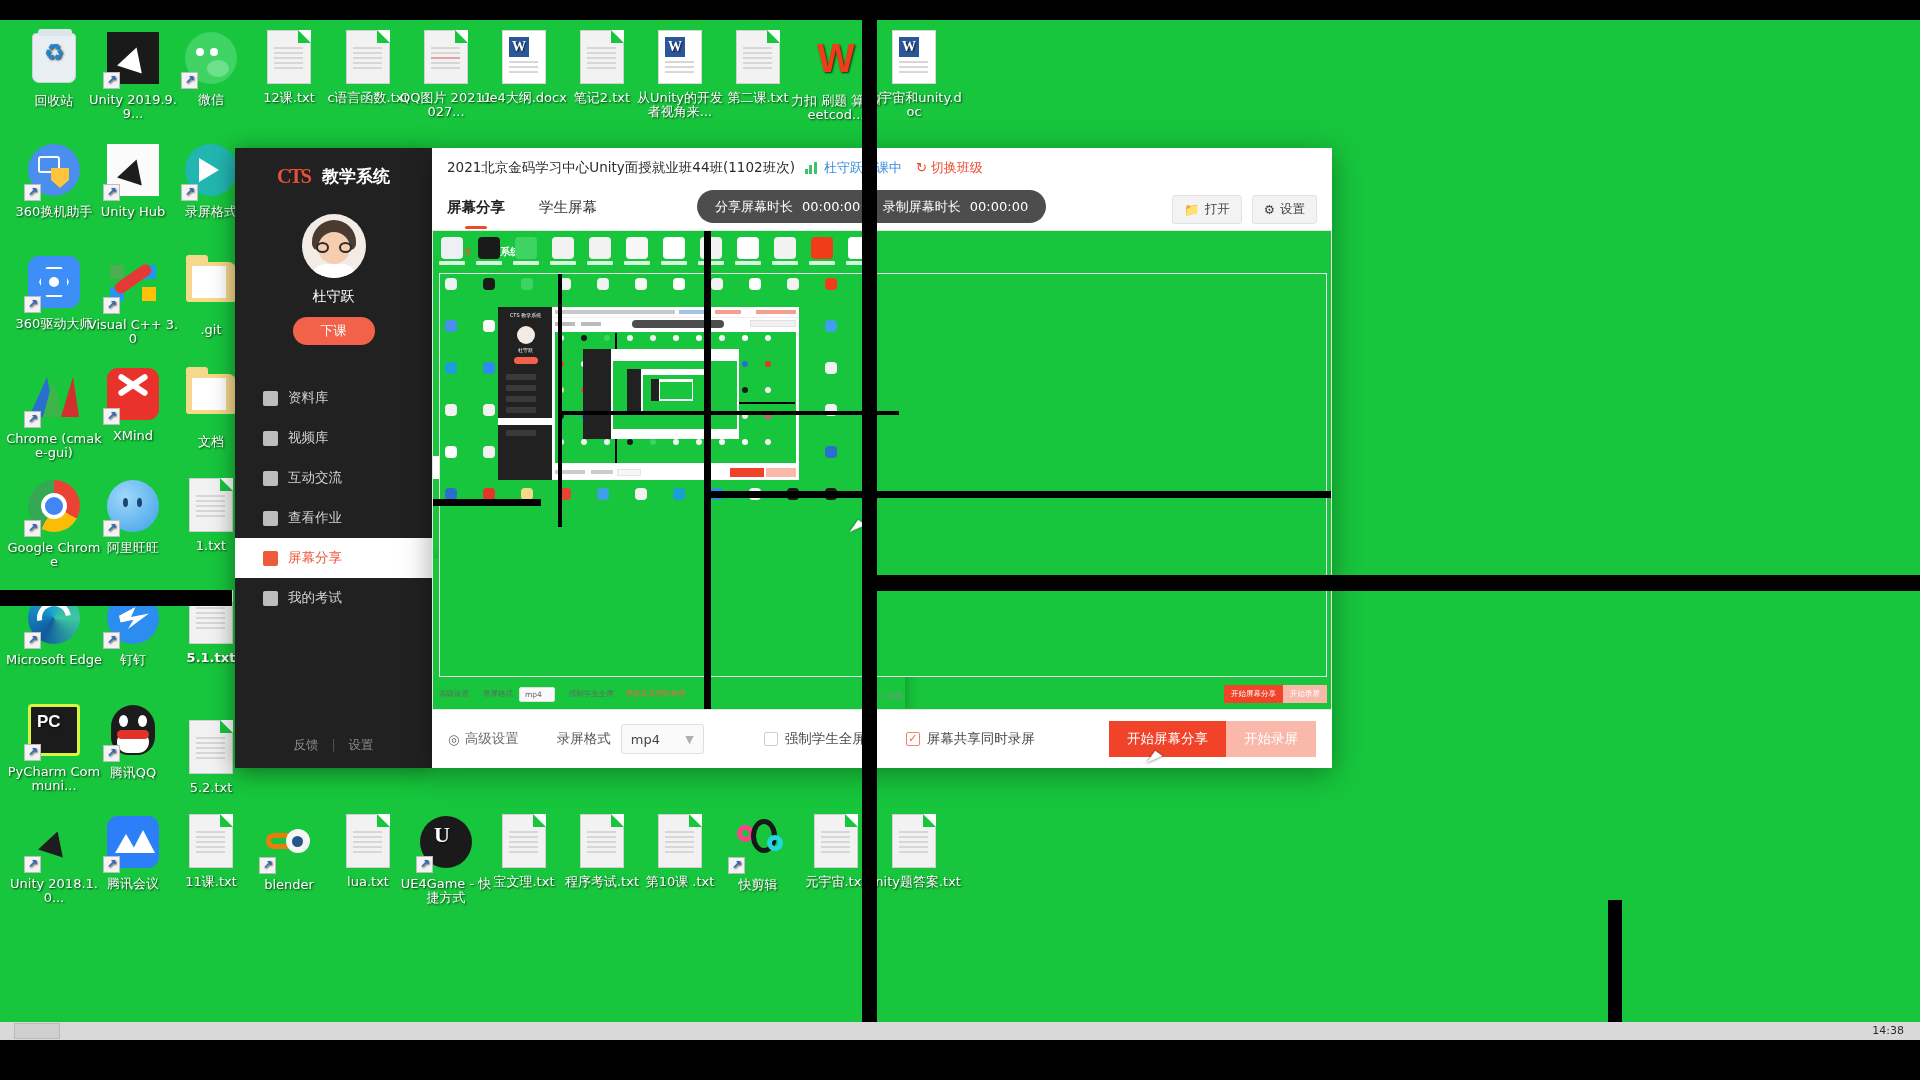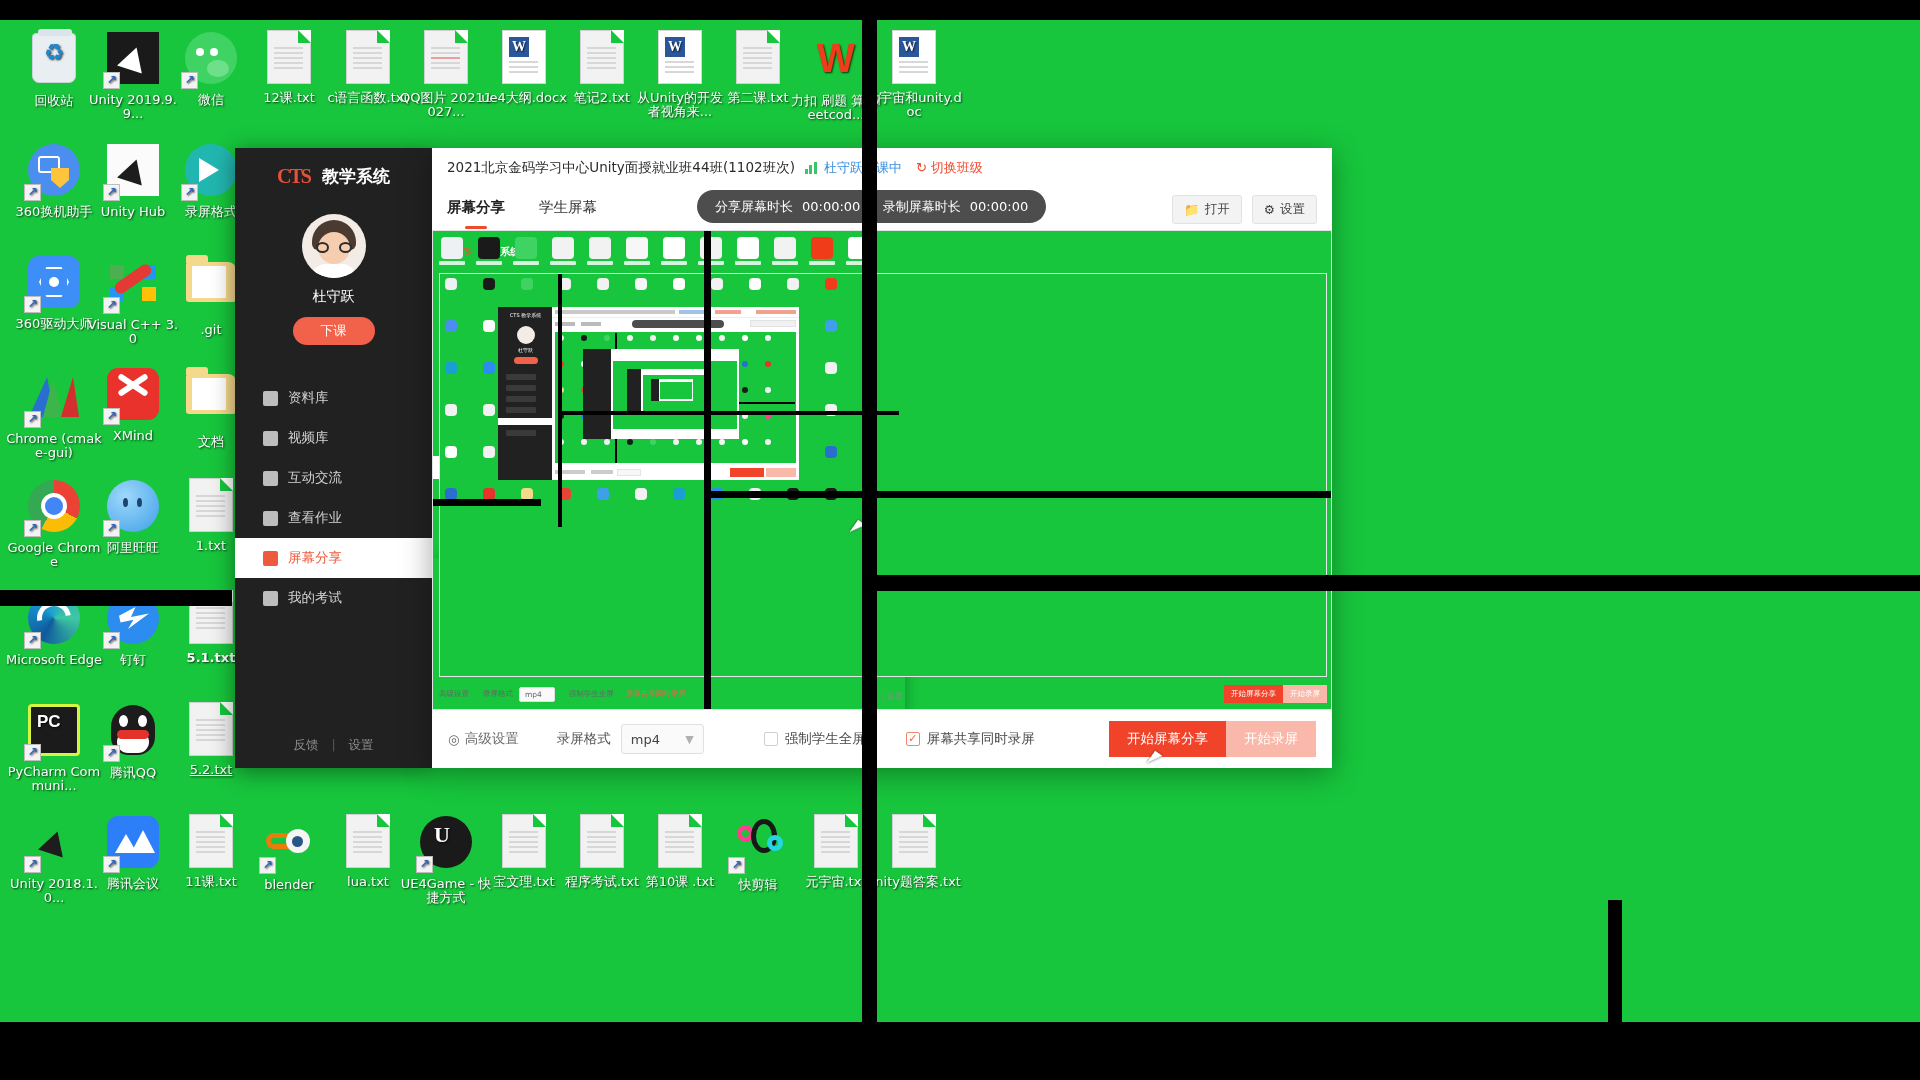--- a/index.html
+++ b/index.html
@@ -482,21 +482,21 @@
             <div style="width:44px;height:50px;margin:3px auto;background:#1c1c1c;border-radius:22px 22px 18px 18px;position:relative;">
               <div style="position:absolute;left:8px;top:10px;width:9px;height:12px;border-radius:50%;background:#fff;"></div>
               <div style="position:absolute;right:8px;top:10px;width:9px;height:12px;border-radius:50%;background:#fff;"></div>
               <div style="position:absolute;left:6px;bottom:2px;width:32px;height:22px;background:#fff;border-radius:14px;"></div>
               <div style="position:absolute;left:6px;top:25px;width:32px;height:9px;background:#e3322a;border-radius:5px;"></div>
             </div>
             <span class="shortcut-arrow"></span>
           </div>
           <span class="icon-label">腾讯QQ</span>
         </div>
-        <div class="icon-cell" style="left: 163px; top: 682px; text-decoration: underline;">
+        <div class="icon-cell" style="left: 163px; top: 700px;">
           <div class="icon-art">
             <div class="sh-doc">
               <div class="sh-lines">
                 <i></i>
                 <i></i>
                 <i></i>
                 <i></i>
                 <i></i>
               </div>
             </div>
@@ -1241,15 +1241,19 @@
         </span>
         <span class="mw-actions">
           <button class="act-primary">开始屏幕分享</button>
           <button class="act-ghost">开始录屏</button>
         </span>
       </div>
 
       <div class="cursor" style="left:718px;top:604px;"></div>
     </div>
 
+    <div class="taskbar">
+      <div class="tb-left"></div>
+      <div class="tb-right">14:38</div>
+    </div>
 
   </div>
 </div>
 
 </body></html>

